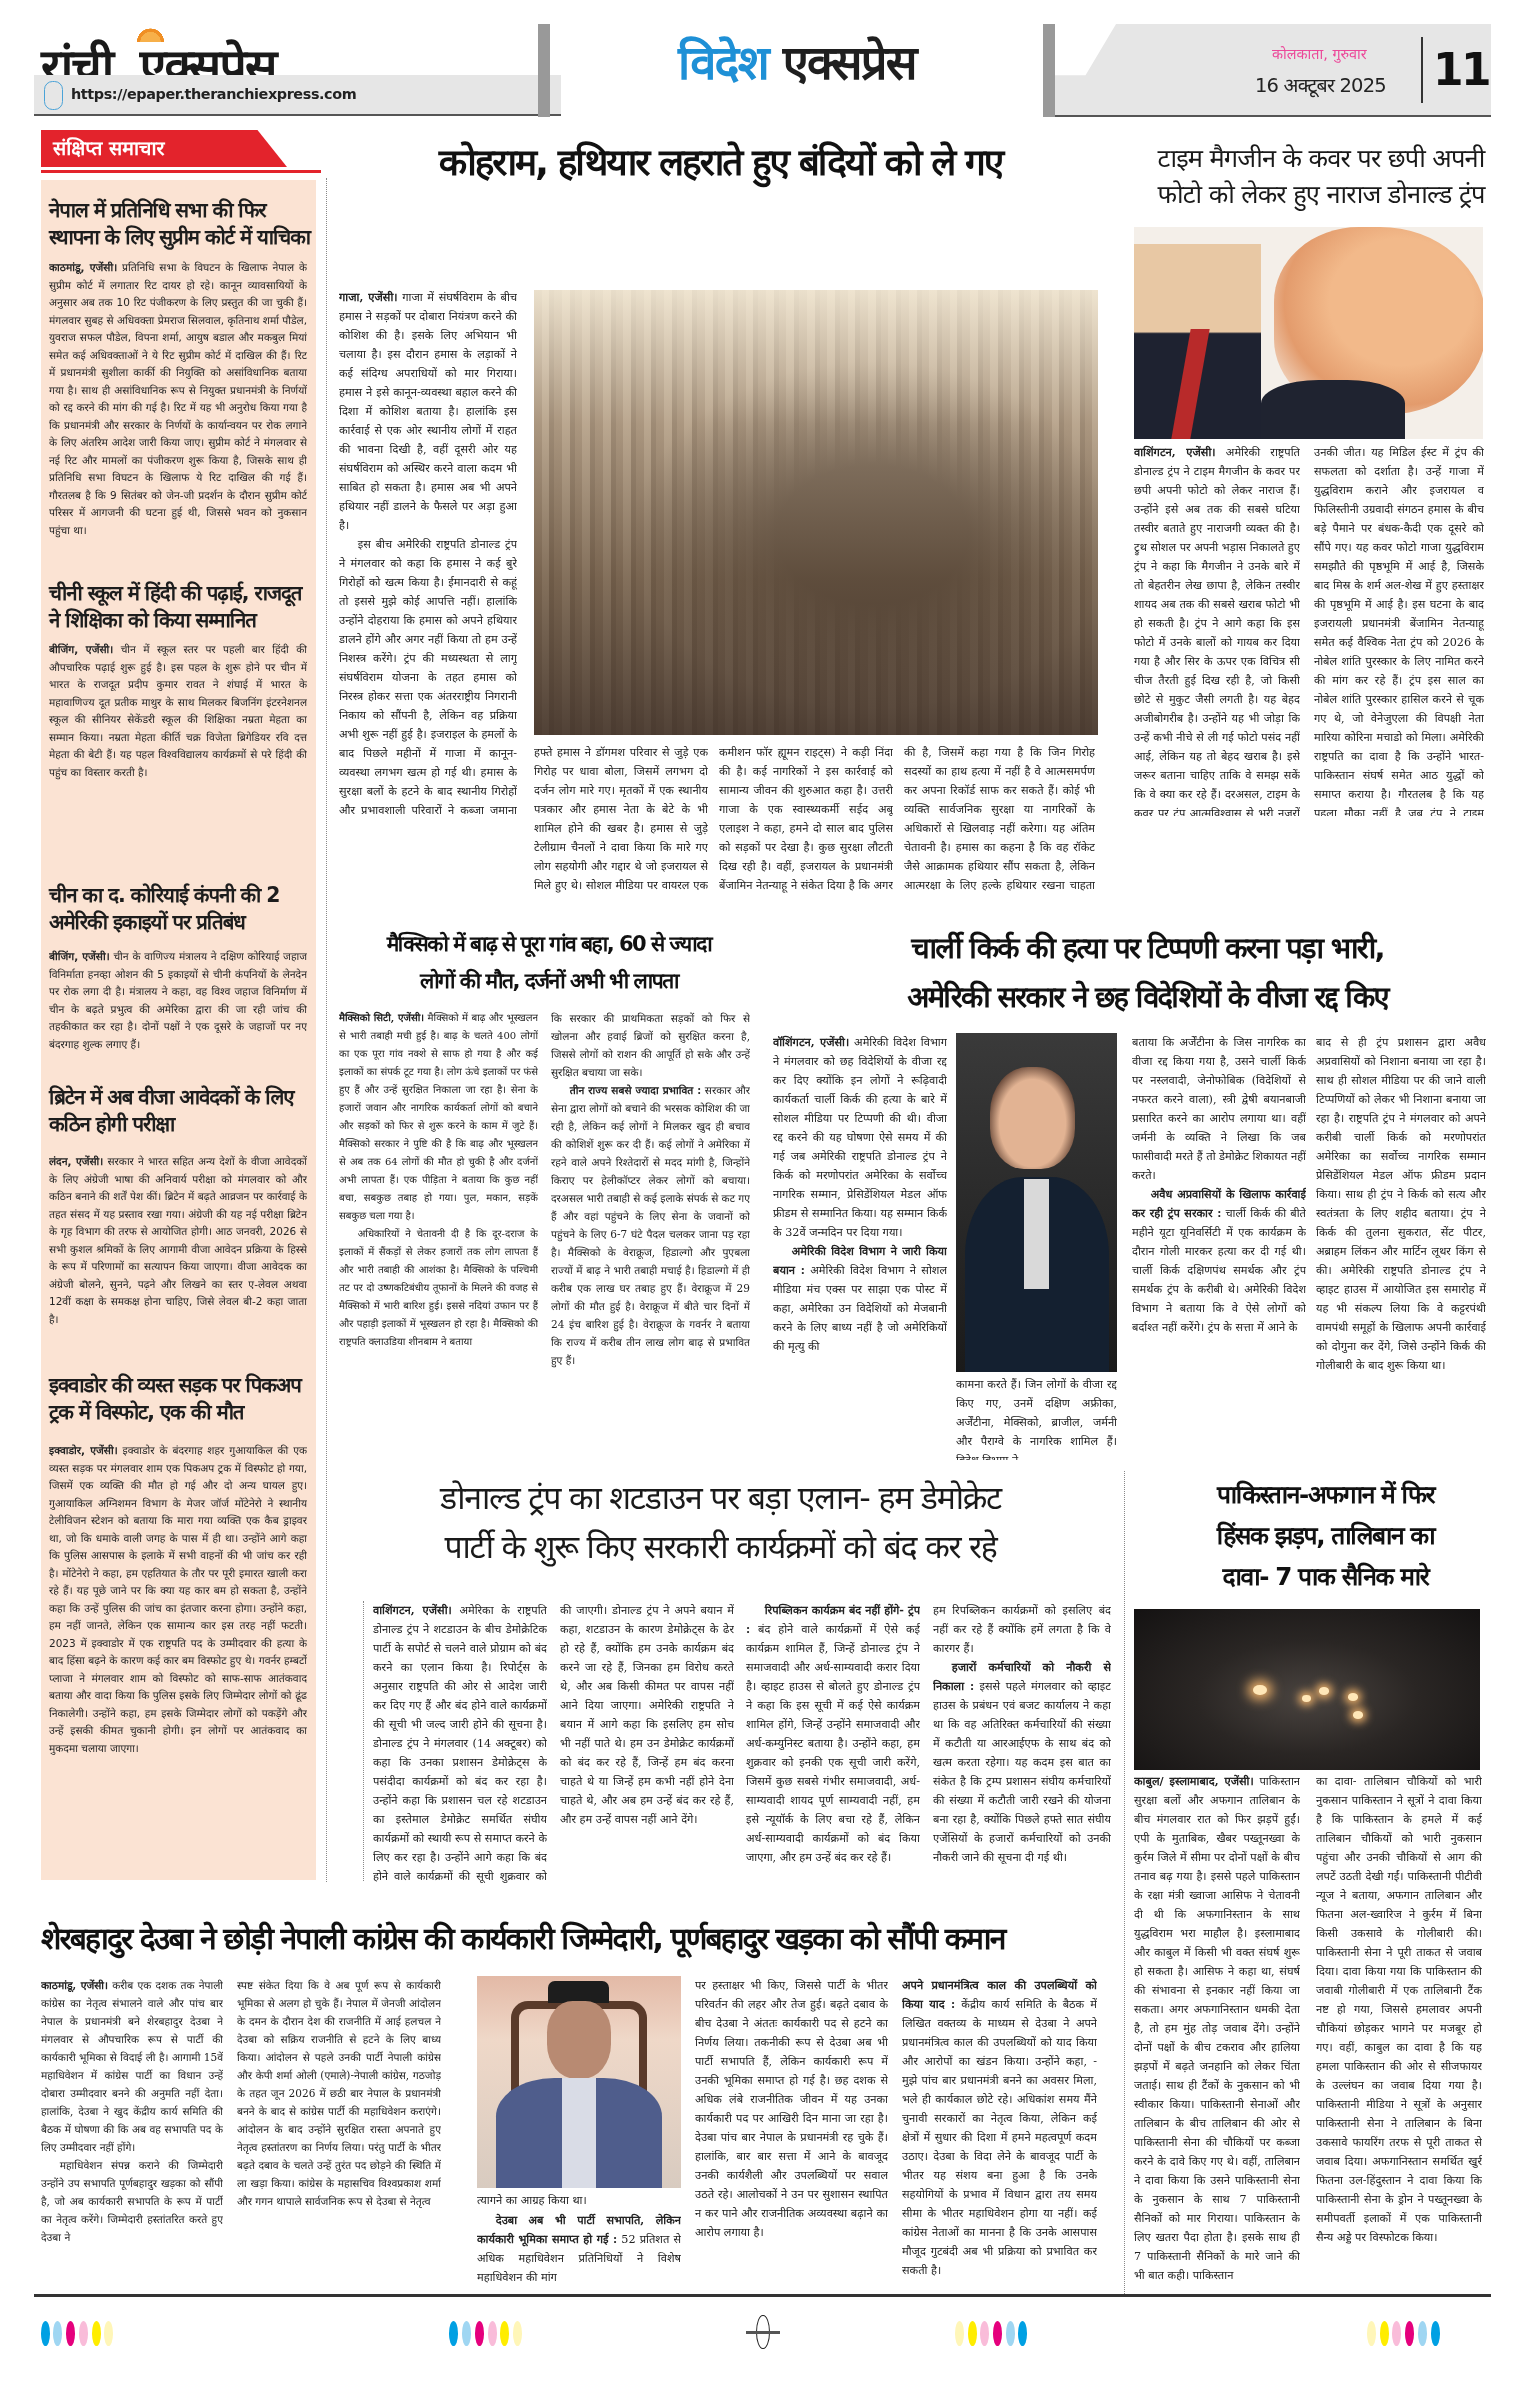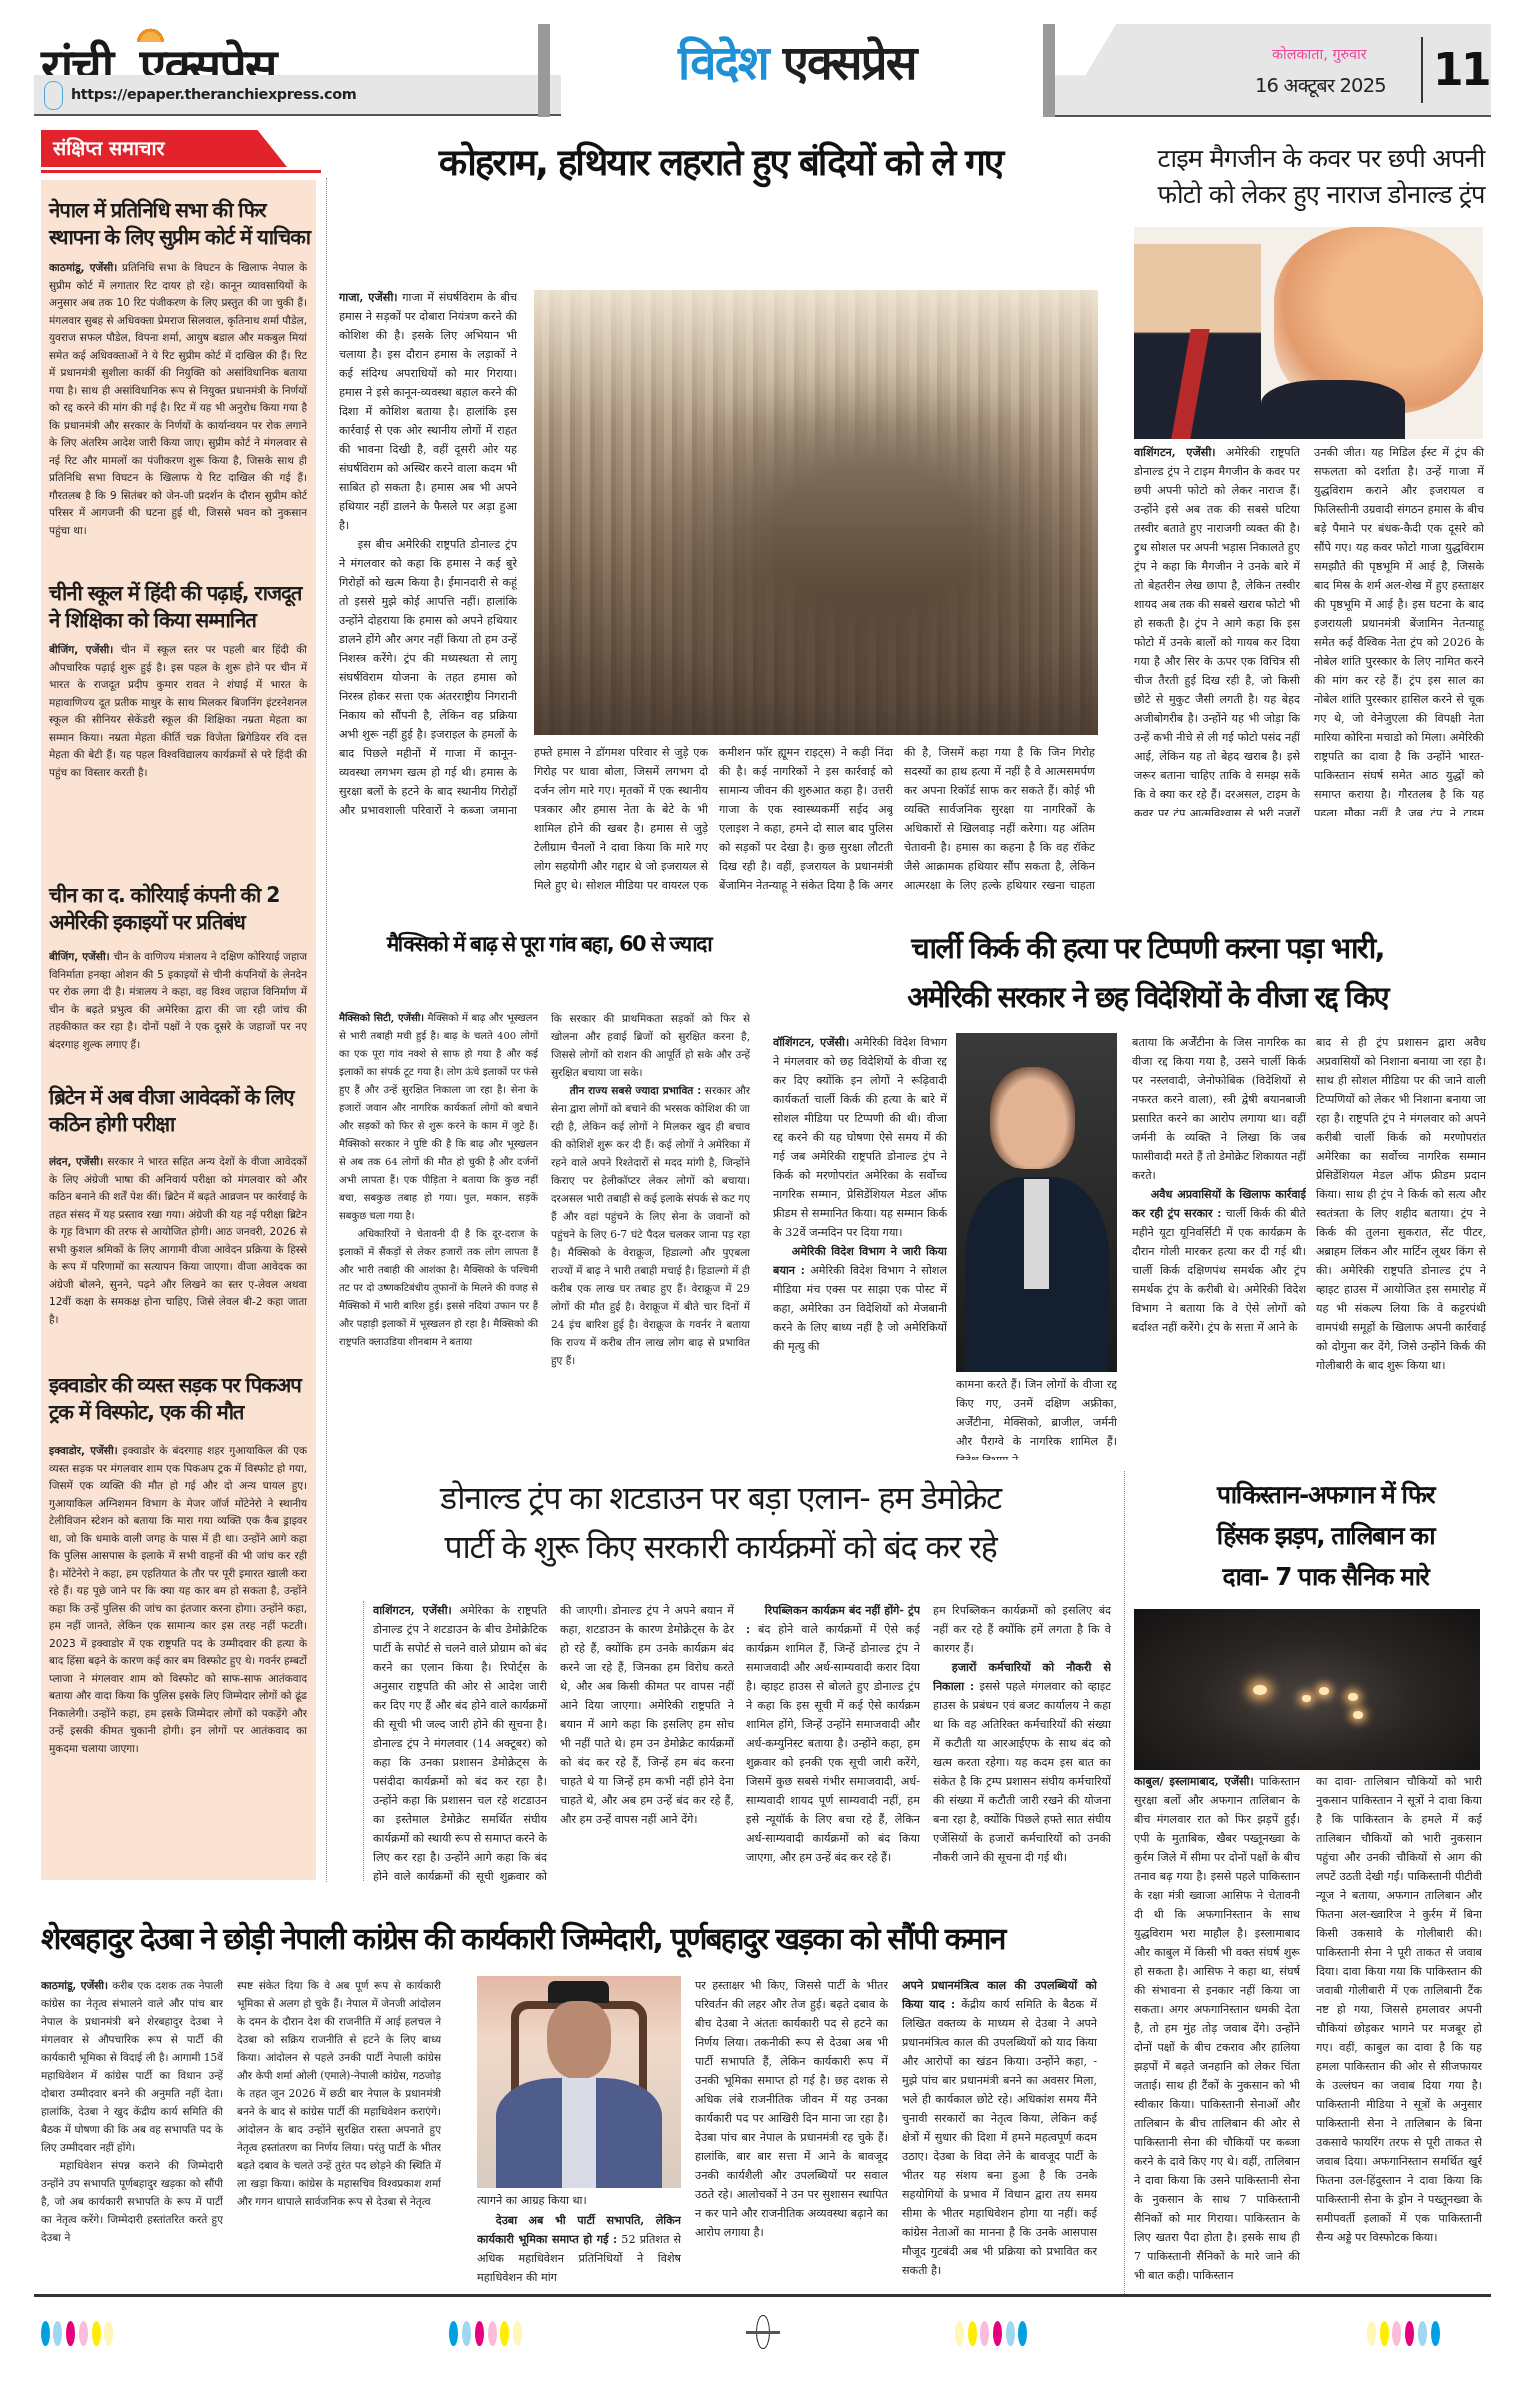--- a/index.html
+++ b/index.html
@@ -121,20 +121,21 @@
 </div>
 <div class="abs body-text" style="left:1134px;top:443px;width:166px;height:373px;">
   <p class="noindent"><b>वाशिंगटन, एजेंसी।</b><span> अमेरिकी राष्ट्रपति डोनाल्ड ट्रंप ने टाइम मैगजीन के कवर पर छपी अपनी फोटो को लेकर नाराज हैं। उन्होंने इसे अब तक की सबसे घटिया तस्वीर बताते हुए नाराजगी व्यक्त की है। ट्रुथ सोशल पर अपनी भड़ास निकालते हुए ट्रंप ने कहा कि मैगजीन ने उनके बारे में तो बेहतरीन लेख छापा है, लेकिन तस्वीर शायद अब तक की सबसे खराब फोटो भी हो सकती है। ट्रंप ने आगे कहा कि इस फोटो में उनके बालों को गायब कर दिया गया है और सिर के ऊपर एक विचित्र सी चीज तैरती हुई दिख रही है, जो किसी छोटे से मुकुट जैसी लगती है। यह बेहद अजीबोगरीब है। उन्होंने यह भी जोड़ा कि उन्हें कभी नीचे से ली गई फोटो पसंद नहीं आई, लेकिन यह तो बेहद खराब है। इसे जरूर बताना चाहिए ताकि वे समझ सकें कि वे क्या कर रहे हैं। दरअसल, टाइम के कवर पर ट्रंप आत्मविश्वास से भरी नजरों से आगे देखते नजर आ रहे हैं, और इसका कैप्शन है- हिज ट्रायम्फ यानी</span></p>
 </div>
 <div class="abs body-text" style="left:1314px;top:443px;width:170px;height:373px;">
   <p class="noindent">उनकी जीत। यह मिडिल ईस्ट में ट्रंप की सफलता को दर्शाता है। उन्हें गाजा में युद्धविराम कराने और इजरायल व फिलिस्तीनी उग्रवादी संगठन हमास के बीच बड़े पैमाने पर बंधक-कैदी एक दूसरे को सौंपे गए। यह कवर फोटो गाजा युद्धविराम समझौते की पृष्ठभूमि में आई है, जिसके बाद मिस्र के शर्म अल-शेख में हुए हस्ताक्षर की पृष्ठभूमि में आई है। इस घटना के बाद इजरायली प्रधानमंत्री बेंजामिन नेतन्याहू समेत कई वैश्विक नेता ट्रंप को 2026 के नोबेल शांति पुरस्कार के लिए नामित करने की मांग कर रहे हैं। ट्रंप इस साल का नोबेल शांति पुरस्कार हासिल करने से चूक गए थे, जो वेनेजुएला की विपक्षी नेता मारिया कोरिना मचाडो को मिला। अमेरिकी राष्ट्रपति का दावा है कि उन्होंने भारत-पाकिस्तान संघर्ष समेत आठ युद्धों को समाप्त कराया है। गौरतलब है कि यह पहला मौका नहीं है जब ट्रंप ने टाइम मैगजीन पर तंज कसा हो। फरवरी में उन्होंने मैगजीन का मजाक उड़ाया था।</p>
 </div>
 
 <div class="abs hl" style="left:339px;top:926px;width:420px;font-size:21px;line-height:37px;letter-spacing:-1.5px;">
   <div>मैक्सिको में बाढ़ से पूरा गांव बहा, 60 से ज्यादा</div>
+  <div>लोगों की मौत, दर्जनों अभी भी लापता</div>
 </div>
 <div class="abs body-text" style="left:339px;top:1009px;width:199px;height:441px;font-size:10px;line-height:18px;">
   <p class="noindent"><b>मैक्सिको सिटी, एजेंसी।</b><span> मैक्सिको में बाढ़ और भूस्खलन से भारी तबाही मची हुई है। बाढ़ के चलते 400 लोगों का एक पूरा गांव नक्शे से साफ हो गया है और कई इलाकों का संपर्क टूट गया है। लोग ऊंचे इलाकों पर फंसे हुए हैं और उन्हें सुरक्षित निकाला जा रहा है। सेना के हजारों जवान और नागरिक कार्यकर्ता लोगों को बचाने और सड़कों को फिर से शुरू करने के काम में जुटे हैं। मैक्सिको सरकार ने पुष्टि की है कि बाढ़ और भूस्खलन से अब तक 64 लोगों की मौत हो चुकी है और दर्जनों अभी लापता हैं। एक पीड़िता ने बताया कि कुछ नहीं बचा, सबकुछ तबाह हो गया। पुल, मकान, सड़कें सबकुछ चला गया है।</span></p>
   <p>अधिकारियों ने चेतावनी दी है कि दूर-दराज के इलाकों में सैंकड़ों से लेकर हजारों तक लोग लापता हैं और भारी तबाही की आशंका है। मैक्सिको के पश्चिमी तट पर दो उष्णकटिबंधीय तूफानों के मिलने की वजह से मैक्सिको में भारी बारिश हुई। इससे नदियां उफान पर हैं और पहाड़ी इलाकों में भूस्खलन हो रहा है। मैक्सिको की राष्ट्रपति क्लाउडिया शीनबाम ने बताया</p>
 </div>
 <div class="abs body-text" style="left:551px;top:1009px;width:199px;height:441px;font-size:10.5px;line-height:18px;">
   <p class="noindent">कि सरकार की प्राथमिकता सड़कों को फिर से खोलना और हवाई ब्रिजों को सुरक्षित करना है, जिससे लोगों को राशन की आपूर्ति हो सके और उन्हें सुरक्षित बचाया जा सके।</p>
   <p><b>तीन राज्य सबसे ज्यादा प्रभावित :</b><span> सरकार और सेना द्वारा लोगों को बचाने की भरसक कोशिश की जा रही है, लेकिन कई लोगों ने मिलकर खुद ही बचाव की कोशिशें शुरू कर दी हैं। कई लोगों ने अमेरिका में रहने वाले अपने रिश्तेदारों से मदद मांगी है, जिन्होंने किराए पर हेलीकॉप्टर लेकर लोगों को बचाया। दरअसल भारी तबाही से कई इलाके संपर्क से कट गए हैं और वहां पहुंचने के लिए सेना के जवानों को पहुंचने के लिए 6-7 घंटे पैदल चलकर जाना पड़ रहा है। मैक्सिको के वेराक्रूज, हिडाल्गो और पुएबला राज्यों में बाढ़ ने भारी तबाही मचाई है। हिडाल्गो में ही करीब एक लाख घर तबाह हुए हैं। वेराक्रूज में 29 लोगों की मौत हुई है। वेराक्रूज में बीते चार दिनों में 24 इंच बारिश हुई है। वेराक्रूज के गवर्नर ने बताया कि राज्य में करीब तीन लाख लोग बाढ़ से प्रभावित हुए हैं।</span></p>
 </div>
 

